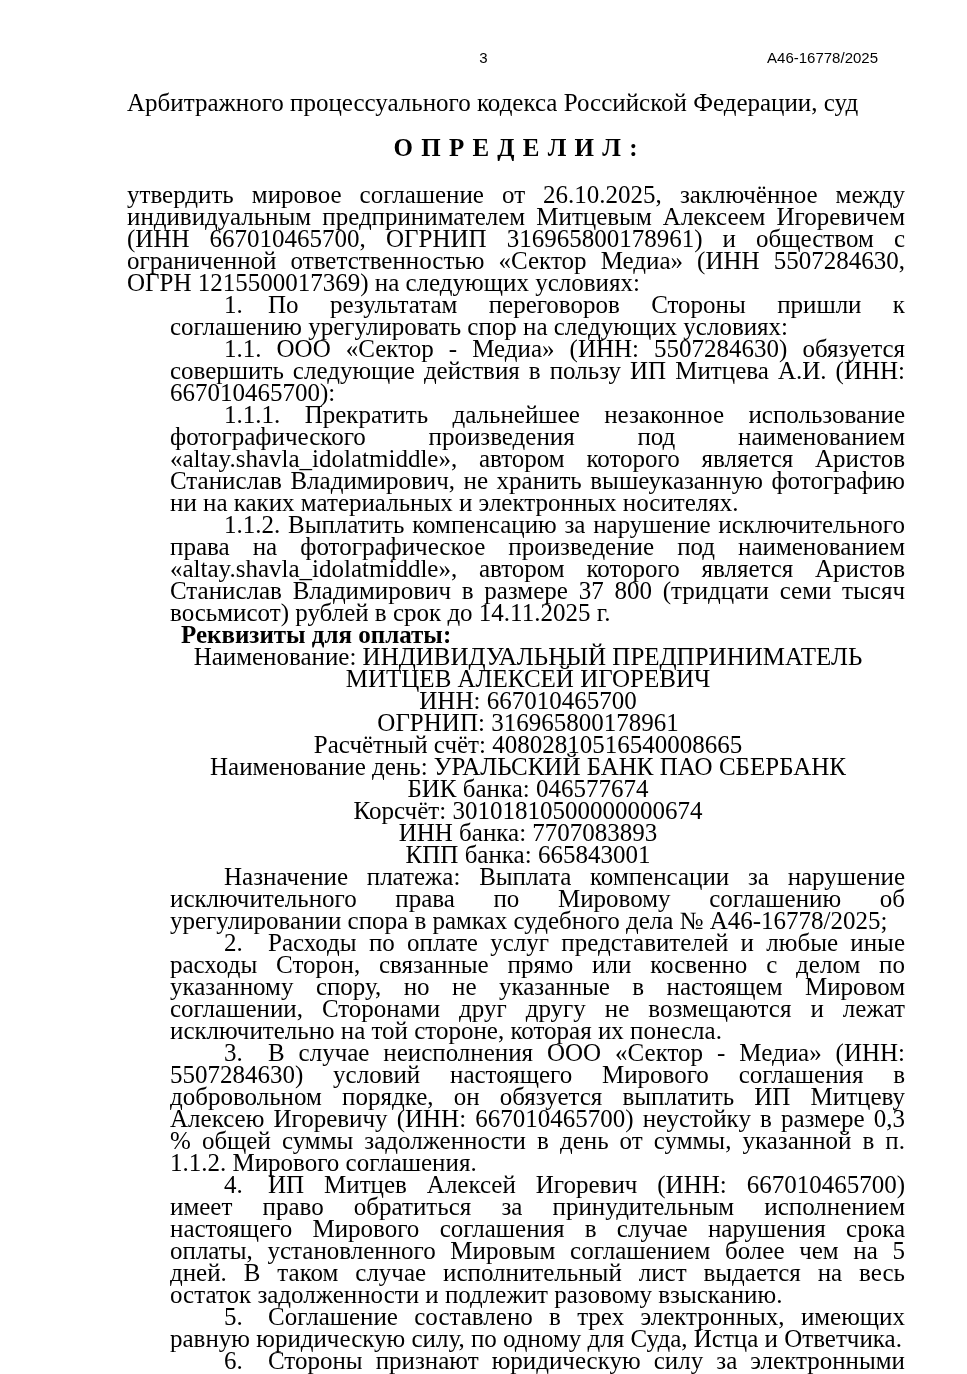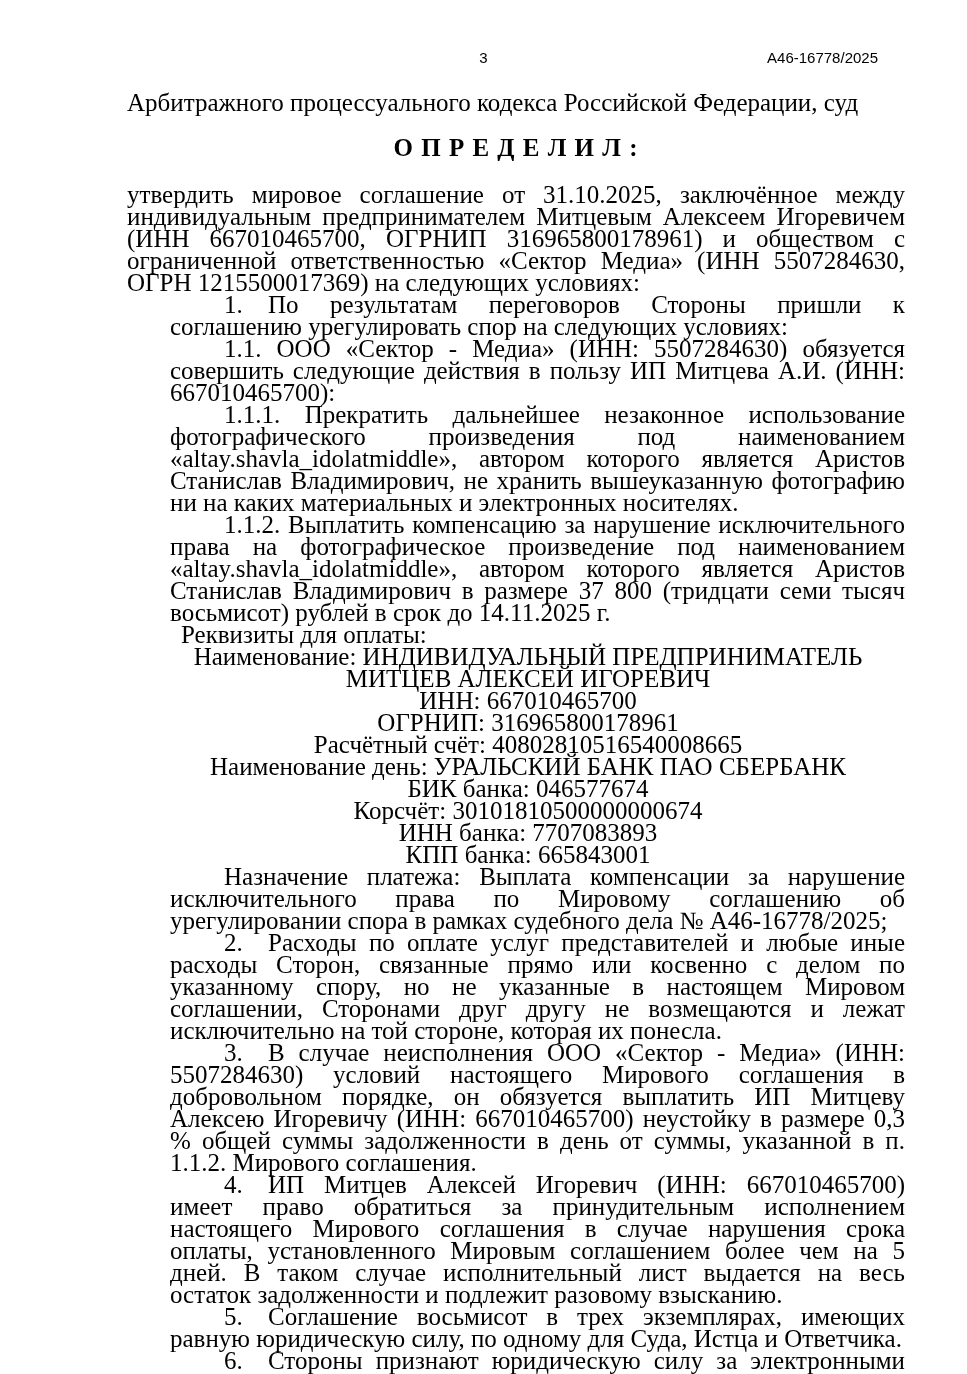--- a/index.html
+++ b/index.html
@@ -63,55 +63,55 @@
     text-indent: 54px;
     margin-left: 43px;
   }
   .num {
     display: inline-block;
     width: 44px;
     text-indent: 0;
   }
   p.reqtitle {
     margin-left: 54px;
-    font-weight: normal;
+    font-weight: bold;
     text-align: left;
   }
   p.req {
     margin-left: 24px;
     text-align: center;
   }
 </style>
 </head>
 <body>
 
 <div class="page">
   <div class="page-header">
     <span class="page-number">3</span>
     <span class="case-number">А46-16778/2025</span>
   </div>
   <div class="content" id="doc-body">
       <p class="plain-noindent">Арбитражного процессуального кодекса Российской Федерации, суд</p>
       <p class="heading">О П Р Е Д Е Л И Л :</p>
-      <p class="justify-noindent">утвердить мировое соглашение от 31.10.2025, заключённое между индивидуальным предпринимателем Митцевым Алексеем Игоревичем (ИНН 667010465700, ОГРНИП 316965800178961) и обществом с ограниченной ответственностью «Сектор Медиа» (ИНН 5507284630, ОГРН 1215500017369) на следующих условиях:</p>
+      <p class="justify-noindent">утвердить мировое соглашение от 26.10.2025, заключённое между индивидуальным предпринимателем Митцевым Алексеем Игоревичем (ИНН 667010465700, ОГРНИП 316965800178961) и обществом с ограниченной ответственностью «Сектор Медиа» (ИНН 5507284630, ОГРН 1215500017369) на следующих условиях:</p>
       <p class="indent"><span class="num">1.</span><span>По результатам переговоров Стороны пришли к соглашению урегулировать спор на следующих условиях:</span></p>
       <p class="indent">1.1. ООО «Сектор - Медиа» (ИНН: 5507284630) обязуется совершить следующие действия в пользу ИП Митцева А.И. (ИНН: 667010465700):</p>
       <p class="indent">1.1.1. Прекратить дальнейшее незаконное использование фотографического произведения под наименованием «altay.shavla_idolatmiddle», автором которого является Аристов Станислав Владимирович, не хранить вышеуказанную фотографию ни на каких материальных и электронных носителях.</p>
       <p class="indent">1.1.2. Выплатить компенсацию за нарушение исключительного права на фотографическое произведение под наименованием «altay.shavla_idolatmiddle», автором которого является Аристов Станислав Владимирович в размере 37 800 (тридцати семи тысяч восьмисот) рублей в срок до 14.11.2025 г.</p>
       <p class="reqtitle">Реквизиты для оплаты:</p>
       <p class="req">Наименование: ИНДИВИДУАЛЬНЫЙ ПРЕДПРИНИМАТЕЛЬ МИТЦЕВ АЛЕКСЕЙ ИГОРЕВИЧ</p>
       <p class="req">ИНН: 667010465700</p>
       <p class="req">ОГРНИП: 316965800178961</p>
       <p class="req">Расчётный счёт: 40802810516540008665</p>
       <p class="req">Наименование день: УРАЛЬСКИЙ БАНК ПАО СБЕРБАНК</p>
       <p class="req">БИК банка: 046577674</p>
       <p class="req">Корсчёт: 30101810500000000674</p>
       <p class="req">ИНН банка: 7707083893</p>
       <p class="req">КПП банка: 665843001</p>
       <p class="indent">Назначение платежа: Выплата компенсации за нарушение исключительного права по Мировому соглашению об урегулировании спора в рамках судебного дела № А46-16778/2025;</p>
       <p class="indent"><span class="num">2.</span><span>Расходы по оплате услуг представителей и любые иные расходы Сторон, связанные прямо или косвенно с делом по указанному спору, но не указанные в настоящем Мировом соглашении, Сторонами друг другу не возмещаются и лежат исключительно на той стороне, которая их понесла.</span></p>
       <p class="indent"><span class="num">3.</span><span>В случае неисполнения ООО «Сектор - Медиа» (ИНН: 5507284630) условий настоящего Мирового соглашения в добровольном порядке, он обязуется выплатить ИП Митцеву Алексею Игоревичу (ИНН: 667010465700) неустойку в размере 0,3 % общей суммы задолженности в день от суммы, указанной в п. 1.1.2. Мирового соглашения.</span></p>
       <p class="indent"><span class="num">4.</span><span>ИП Митцев Алексей Игоревич (ИНН: 667010465700) имеет право обратиться за принудительным исполнением настоящего Мирового соглашения в случае нарушения срока оплаты, установленного Мировым соглашением более чем на 5 дней. В таком случае исполнительный лист выдается на весь остаток задолженности и подлежит разовому взысканию.</span></p>
-      <p class="indent"><span class="num">5.</span><span>Соглашение восьмисот в трех экземплярах, имеющих равную юридическую силу, по одному для Суда, Истца и Ответчика.</span></p>
+      <p class="indent"><span class="num">5.</span><span>Соглашение составлено в трех электронных, имеющих равную юридическую силу, по одному для Суда, Истца и Ответчика.</span></p>
       <p class="indent"><span class="num">6.</span><span>Стороны признают юридическую силу за электронными документами и признают их равнозначными документами на бумажных носителях.</span></p>
       <p class="indent"><span class="num">7.</span><span>Стороны выражают согласие на заключение Соглашения между обмена</span></p>
     </div>
 </div>
 
 </body></html>

